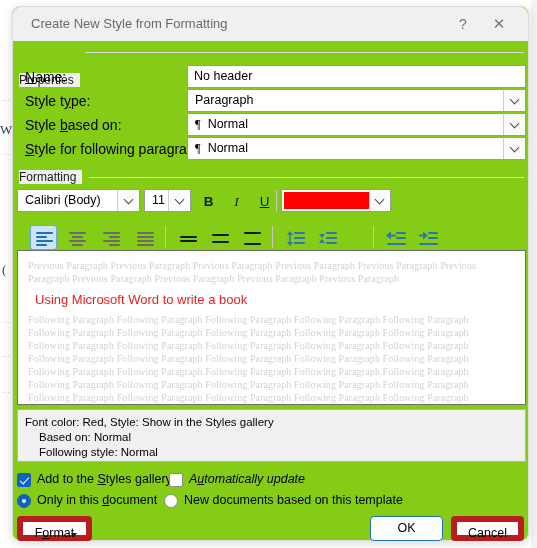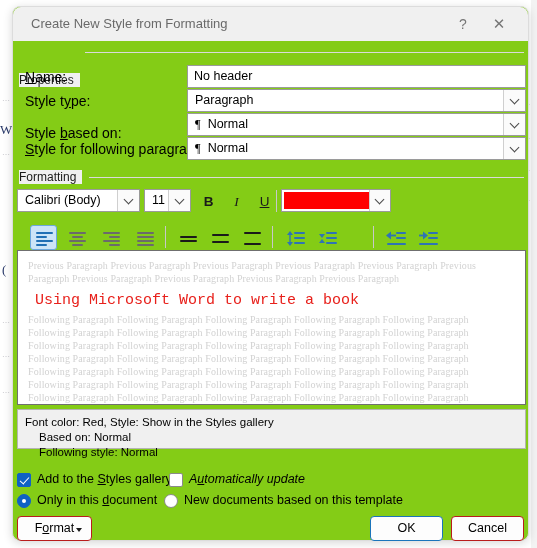--- a/index.html
+++ b/index.html
@@ -134,22 +134,22 @@
     overflow: hidden;
   }
   .prev-line {
     position: absolute; left: 10px;
     font-family: "Liberation Serif", serif;
     font-size: 10px; color: #d2d2d2;
     white-space: nowrap; letter-spacing: .1px;
   }
   #sample-text {
     position: absolute; left: 17px;
-    font-family: Liberation Mono, monospace;
-    font-size: 15px; color: #e8201b; white-space: nowrap;
+    font-family: Liberation Sans, sans-serif;
+    font-size: 13px; color: #e8201b; white-space: nowrap;
   }
 
   
   #desc-box {
     position: absolute; background: #f0f0f0;
     border: 1px solid #b4b4b4;
     padding: 5px 7px;
   }
   .desc-line { font-size: 11.5px; color: #000; line-height: 15px; white-space: nowrap; }
   .desc-indent { padding-left: 14px; }
@@ -173,21 +173,21 @@
   .rbtn.on { background: #0f62c4; border-color: #0f62c4; }
   .rbtn.on::after {
     content: ""; position: absolute; left: 4px; top: 4px;
     width: 4px; height: 4px; border-radius: 50%; background: #fff;
   }
   .opt-label { position: absolute; font-size: 12.5px; color: #000; white-space: nowrap; }
 
   
   .btn {
     position: absolute; height: 25px;
-    background: #fdfdfd; border: 1px solid #b91c1c; border-radius: 4px;
+    background: #fdfdfd; border: 6px solid #b91c1c; border-radius: 4px;
     font-size: 12.5px; color: #000; text-align: center; line-height: 23px;
   }
   .btn.default { border: 1.5px solid #1b74bb; }
   .caret-d {
     position: absolute; width: 0; height: 0;
     border-left: 3.5px solid transparent; border-right: 3.5px solid transparent;
     border-top: 4px solid #1a1a1a;
   }
 </style>
 </head>
@@ -223,21 +223,21 @@
   <div class="textbox" style="left:174px; top:58px; width:339px; height:23px;">No header</div>
 
   <div class="flabel" style="left:12px; top:86px;">Style t<u>y</u>pe:</div>
   <div class="combo" style="left:174px; top:82px; width:339px; height:23px;">
     <span class="cval">Paragraph</span>
     <span class="arrow">
         <i class="chev"></i>
       </span>
   </div>
 
-  <div class="flabel" style="left:12px; top:110px;margin-top:8px;">Style <u>b</u>ased on:</div>
+  <div class="flabel" style="left:12px; top:110px;">Style <u>b</u>ased on:</div>
   <div class="combo" style="left:174px; top:106px; width:339px; height:23px;">
     <span class="cval"><span class="pilcrow">¶</span>&nbsp; <span>Normal</span></span>
     <span class="arrow">
         <i class="chev"></i>
       </span>
   </div>
 
   <div class="flabel" style="left:12px; top:134px;"><u>S</u>tyle for following paragraph:</div>
   <div class="combo" style="left:174px; top:130px; width:339px; height:23px;">
     <span class="cval"><span class="pilcrow">¶</span>&nbsp; <span>Normal</span></span>
@@ -367,21 +367,21 @@
     <div id="sample-text" style="top:41px;">Using Microsoft Word to write a book</div>
     <div class="prev-line" style="top:63px;">Following Paragraph Following Paragraph Following Paragraph Following Paragraph Following Paragraph</div>
     <div class="prev-line" style="top:76px;">Following Paragraph Following Paragraph Following Paragraph Following Paragraph Following Paragraph</div>
     <div class="prev-line" style="top:89px;">Following Paragraph Following Paragraph Following Paragraph Following Paragraph Following Paragraph</div>
     <div class="prev-line" style="top:102px;">Following Paragraph Following Paragraph Following Paragraph Following Paragraph Following Paragraph</div>
     <div class="prev-line" style="top:115px;">Following Paragraph Following Paragraph Following Paragraph Following Paragraph Following Paragraph</div>
     <div class="prev-line" style="top:128px;">Following Paragraph Following Paragraph Following Paragraph Following Paragraph Following Paragraph</div>
     <div class="prev-line" style="top:141px;">Following Paragraph Following Paragraph Following Paragraph Following Paragraph Following Paragraph</div>
   </div>
 
-  <div id="desc-box" style="left:4px; top:402px; width:509px; height:40px;">
+  <div id="desc-box" style="left:4px; top:402px; width:509px; height:53px;">
     <div class="desc-line">Font color: Red, Style: Show in the Styles gallery</div>
     <div class="desc-line desc-indent">Based on: Normal</div>
     <div class="desc-line desc-indent">Following style: Normal</div>
   </div>
 
   <div class="cbox on" style="left:4px; top:466px;"></div>
   <div class="opt-label" style="left:24px; top:465px;">Add to the <u>S</u>tyles gallery</div>
 
   <div class="cbox" style="left:156px; top:466px;"></div>
   <div class="opt-label" style="left:176px; top:465px;font-style:italic;">A<u>u</u>tomatically update</div>

